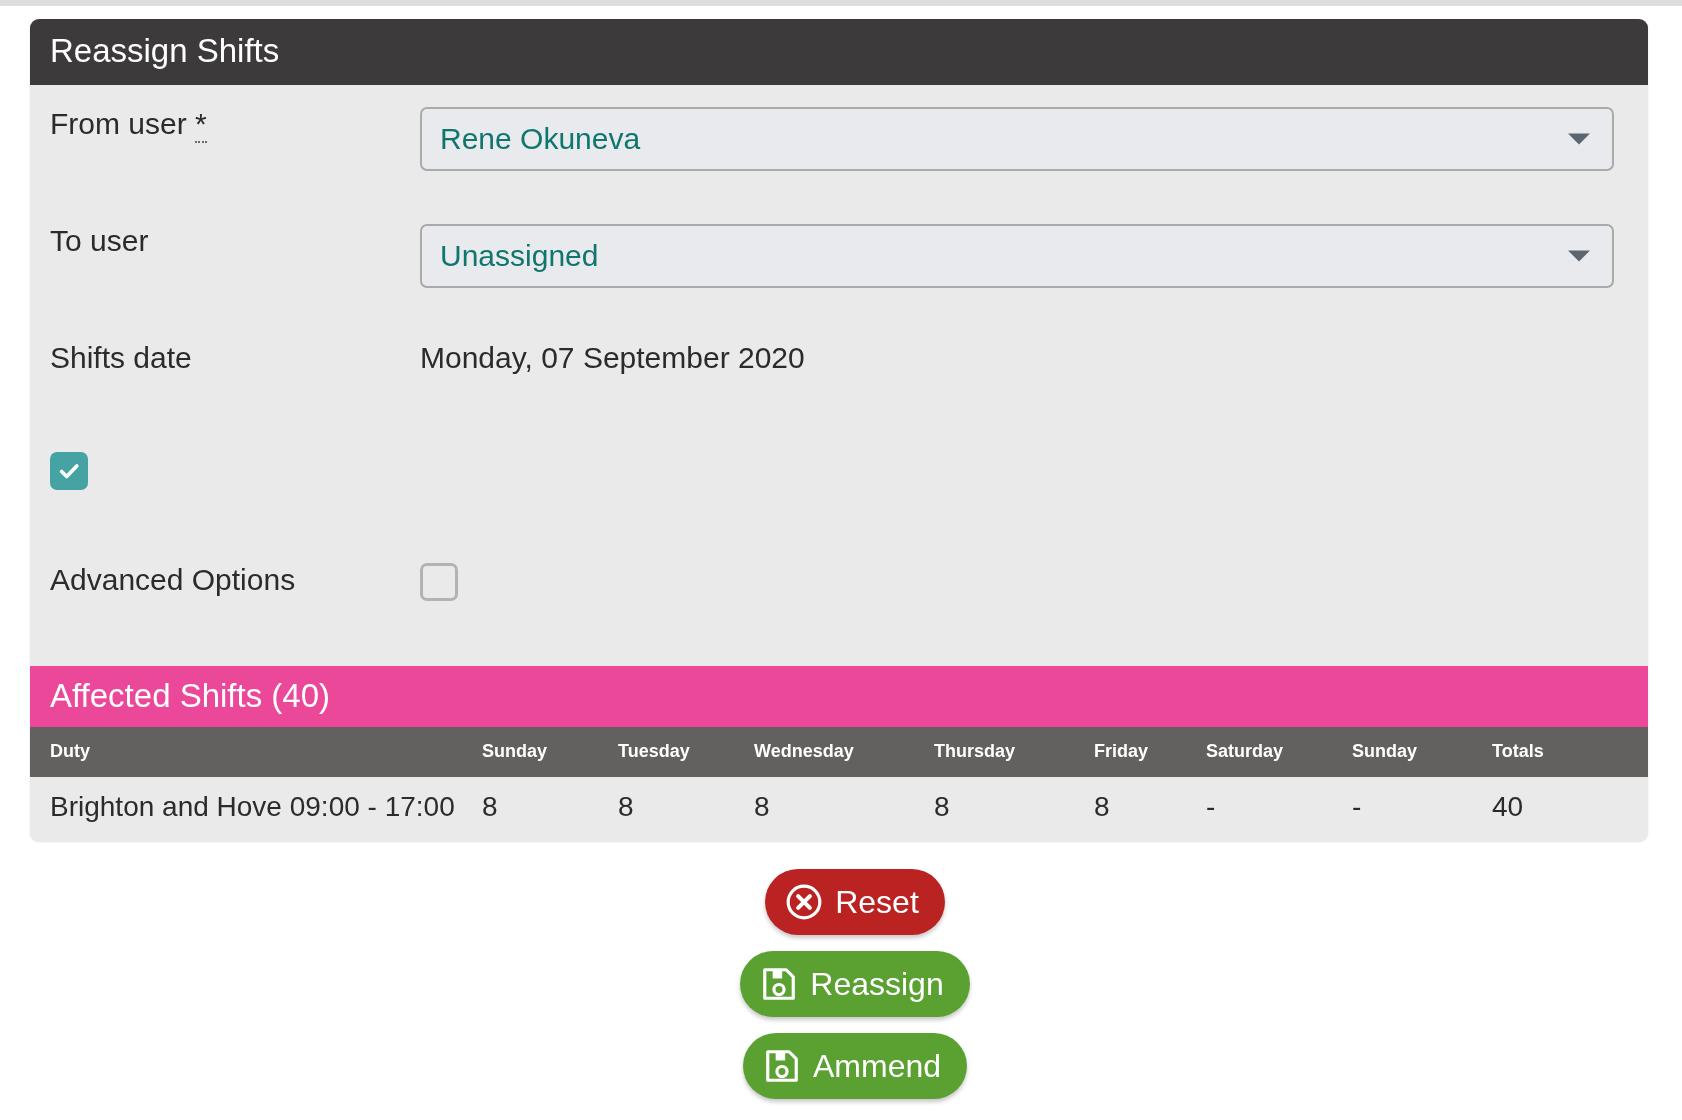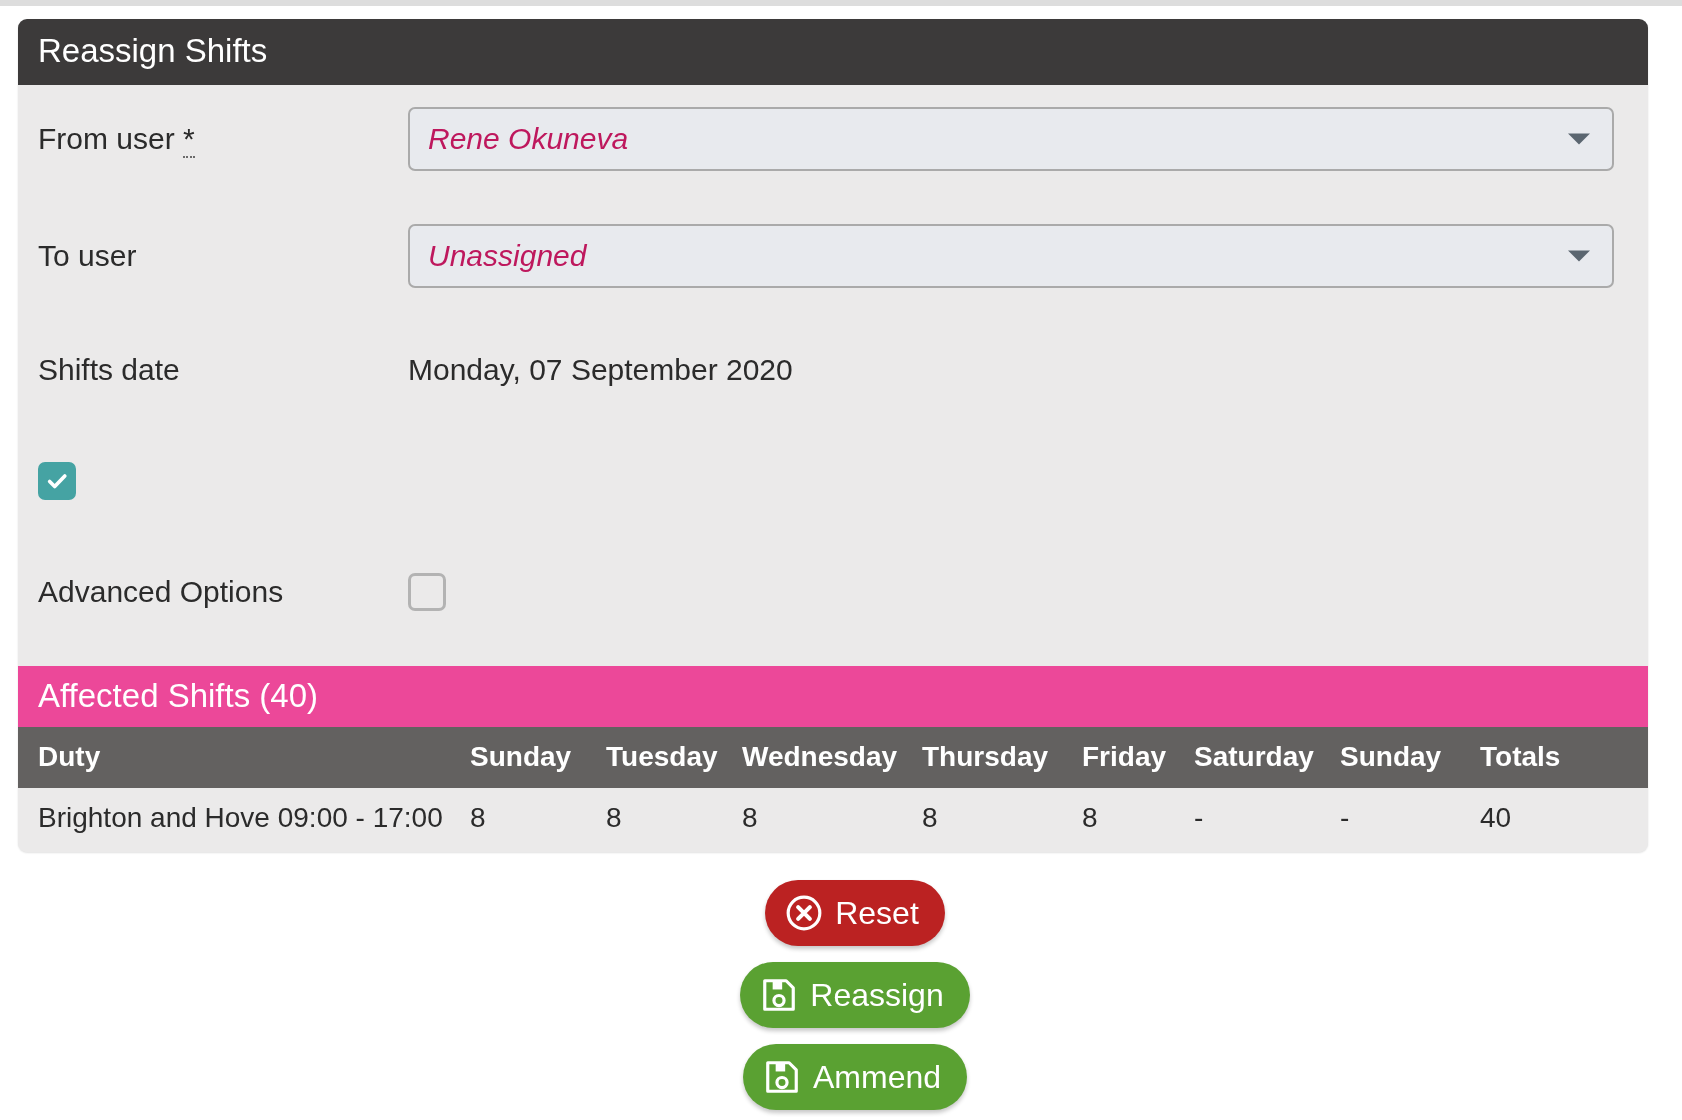--- a/index.html
+++ b/index.html
@@ -43,21 +43,21 @@
     font-weight: 400;
     color: #2b2b2b;
     line-height: 1.15;
     margin-top: 6px;
     letter-spacing: -0.5px;
   }
 
   
   .card {
     position: relative;
-    margin: 13px 34px 0 18px;
+    margin: 13px 34px 0 30px;
     border-radius: 9px;
     overflow: hidden;
     background: #ebeaea;
     box-shadow: 0 1px 2px rgba(0,0,0,0.12);
   }
   .card-header {
     background: #3c3a3a;
     color: #ffffff;
     font-size: 33px;
     font-weight: 400;
@@ -65,21 +65,20 @@
     line-height: 1.08;
   }
 
   
   .form-body {
     background: #ebeaea;
     padding: 22px 0 34px 0;
   }
   .form-row {
     display: flex;
-    align-items: center;
     min-height: 58px;
     padding: 0 0 11px 20px;
   }
   .form-row + .form-row { margin-top: 42px; }
   .form-label {
     width: 370px;
     flex: 0 0 370px;
     font-size: 30px;
     color: #2b2b2b;
     line-height: 1.1;
@@ -96,22 +95,21 @@
     border: 2px solid #aaaaaa;
     border-radius: 7px;
     height: 64px;
     display: flex;
     align-items: center;
     padding: 0 18px;
     box-sizing: border-box;
   }
   .select-value {
     font-size: 30px;
-    color: #be185d;
-    font-style: italic;
+    color: #0f766e;
   }
   .select-arrow {
     position: absolute;
     right: 22px;
     top: 50%;
     transform: translateY(-50%);
     width: 0; height: 0;
     border-left: 11px solid transparent;
     border-right: 11px solid transparent;
     border-top: 11px solid #5b6670;
@@ -153,21 +151,21 @@
     line-height: 1.08;
   }
   table.shifts {
     width: 100%;
     border-collapse: collapse;
     table-layout: fixed;
   }
   table.shifts thead th {
     background: #636160;
     color: #ffffff;
-    font-size: 28px;
+    font-size: 18px;
     font-weight: bold;
     text-align: left;
     padding: 14px 0 15px 0;
     white-space: nowrap;
   }
   table.shifts tbody td {
     background: #ebeaea;
     color: #2b2b2b;
     font-size: 28px;
     text-align: left;

